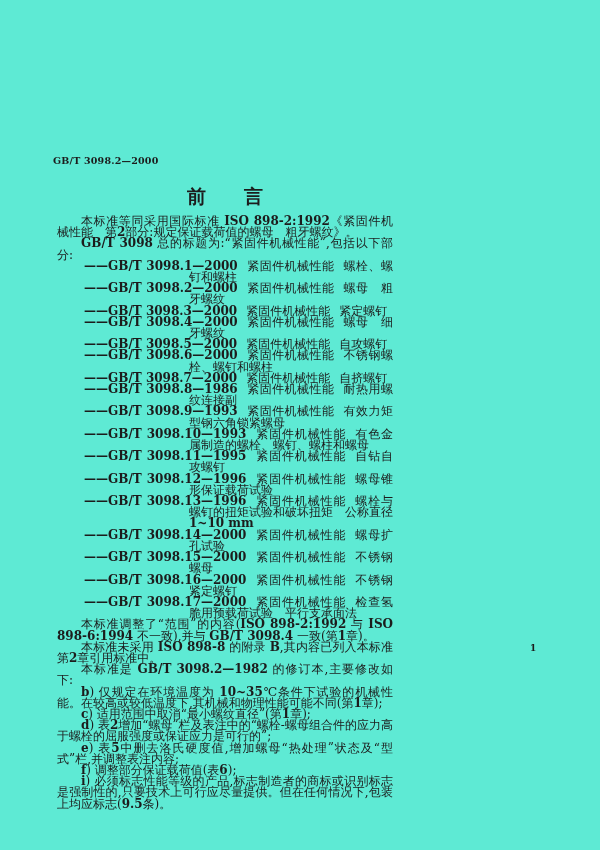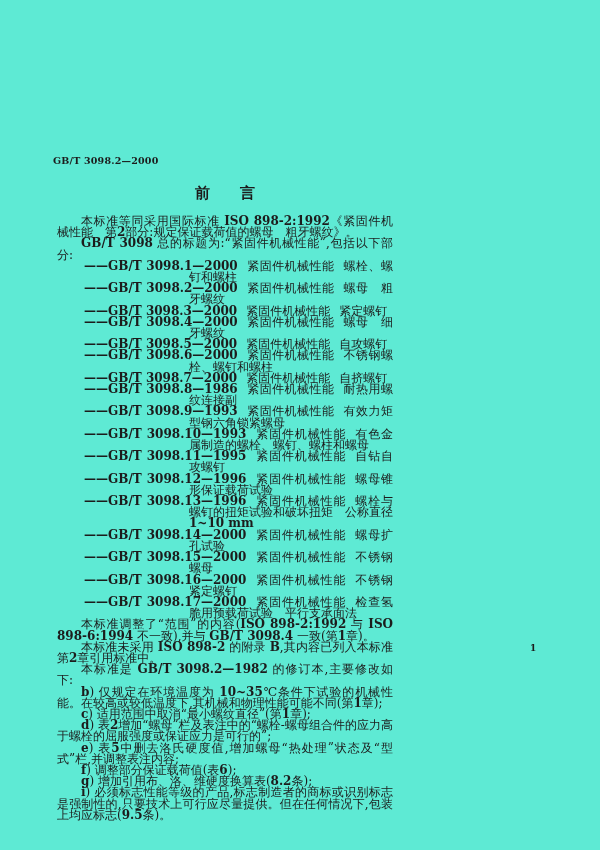--- a/index.html
+++ b/index.html
@@ -11,21 +11,21 @@
     font-family:"DejaVu Serif","Liberation Serif",serif;
     overflow:hidden;
     padding-left:39px;
   }
   .doc-header{
     position:absolute;left:53px;top:155px;
     font-size:9.5px;font-weight:bold;letter-spacing:0.2px;
   }
   .doc-title{
     position:absolute;left:57px;top:184px;width:336px;
-    text-align:center;font-size:15px;font-weight:bold;
+    text-align:center;font-size:19px;font-weight:bold;
   }
   .doc-body{
     position:absolute;left:57px;top:216px;width:336px;
     font-size:12px;line-height:11.2px;text-align:justify;
   }
   p.para{margin:0;text-indent:2em;}
   .std-list{margin:0;padding:0;list-style:none;}
   .std-item{
     margin:0;
     padding-left:132px;text-indent:-105px; 
@@ -84,37 +84,36 @@
         <div class="std-item"><span class="std-code ab">——<b>GB/T 3098.14—2000</b></span><span class="std-series">紧固件机械性能</span><span class="std-title ab">螺母扩孔试验</span></div>
 
         <div class="std-item"><span class="std-code ab">——<b>GB/T 3098.15—2000</b></span><span class="std-series">紧固件机械性能</span><span class="std-title ab">不锈钢螺母</span></div>
 
         <div class="std-item"><span class="std-code ab">——<b>GB/T 3098.16—2000</b></span><span class="std-series">紧固件机械性能</span><span class="std-title ab">不锈钢紧定螺钉</span></div>
 
         <div class="std-item"><span class="std-code ab">——<b>GB/T 3098.17—2000</b></span><span class="std-series">紧固件机械性能</span><span class="std-title ab">检查氢脆用预载荷试验　平行支承面法</span></div>
       </div>
 
     <p class="para ab">本标准调整了“范围”的内容(<b>ISO 898-2:1992</b> 与 <b>ISO 898-6:1994</b> 不一致),并与 <b>GB/T 3098.4</b> 一致(第<b>1</b>章)。</p>
-    <p class="para ab">本标准未采用 <b>ISO 898-2</b> 的附录 <b>B</b>,其内容已列入本标准第<b>2</b>章引用标准中。</p>
+    <p class="para ab">本标准未采用 <b>ISO 898-8</b> 的附录 <b>B</b>,其内容已列入本标准第<b>2</b>章引用标准中。</p>
     <p class="para ab">本标准是 <b>GB/T 3098.2—1982</b> 的修订本,主要修改如下:</p>
 
     <div class="rev-list">
 
 
         <p class="rev-item ab"><b>b</b>) 仅规定在环境温度为 <b>10~35</b>℃条件下试验的机械性能。在较高或较低温度下,其机械和物理性能可能不同(第<b>1</b>章);</p>
 
         <p class="rev-item ab"><b>c</b>) 适用范围中取消“最小螺纹直径”(第<b>1</b>章);</p>
 
         <p class="rev-item ab"><b>d</b>) 表<b>2</b>增加“螺母”栏及表注中的“螺栓-螺母组合件的应力高于螺栓的屈服强度或保证应力是可行的”;</p>
 
         <p class="rev-item ab"><b>e</b>) 表<b>5</b>中删去洛氏硬度值,增加螺母“热处理”状态及“型式”栏,并调整表注内容;</p>
 
         <p class="rev-item ab"><b>f</b>) 调整部分保证载荷值(表<b>6</b>);</p>
 
-        <p class="rev-item ab"><b>g</b>) 增加引用布、洛、维硬度换算表(<b>8.2</b>条);</p>
 
 
         <p class="rev-item ab"><b>i</b>) 必须标志性能等级的产品,标志制造者的商标或识别标志是强制性的,只要技术上可行应尽量提供。但在任何情况下,包装上均应标志(<b>9.5</b>条)。</p>
       </div>
 
   </div>
 
   <div class="page-number">1</div>
 
 </div>

